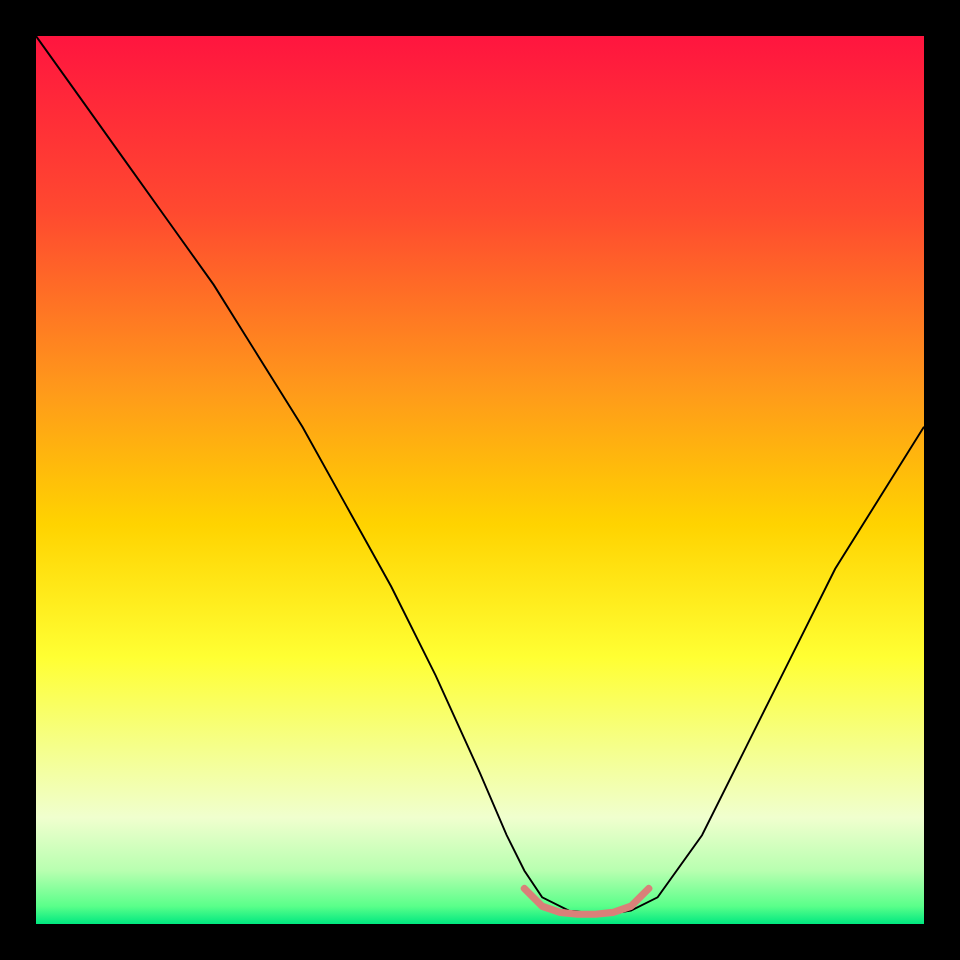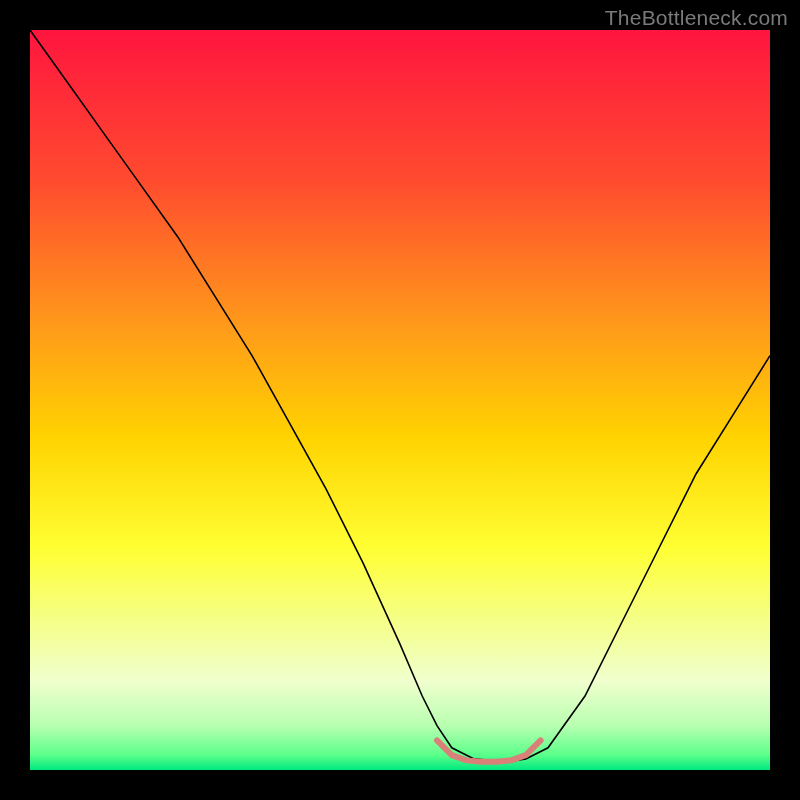--- a/index.html
+++ b/index.html
@@ -36,21 +36,20 @@
     overflow: hidden;
   }
   svg {
     display: block;
   }
 </style>
 </head>
 <body>
 
 <div class="frame">
-  <div class="watermark">TheBottleneck.com</div>
 
   <div class="plot-area">
     <svg id="plot-svg" width="740" height="740" viewBox="0 0 740 740">
       <defs>
         <linearGradient id="bg-grad" x1="0" y1="0" x2="0" y2="1">
             <stop offset="0%" stop-color="#ff153f"></stop>
             <stop offset="20%" stop-color="#ff4a2f"></stop>
             <stop offset="40%" stop-color="#ff9a1a"></stop>
             <stop offset="55.00000000000001%" stop-color="#ffd300"></stop>
             <stop offset="70%" stop-color="#ffff33"></stop>

